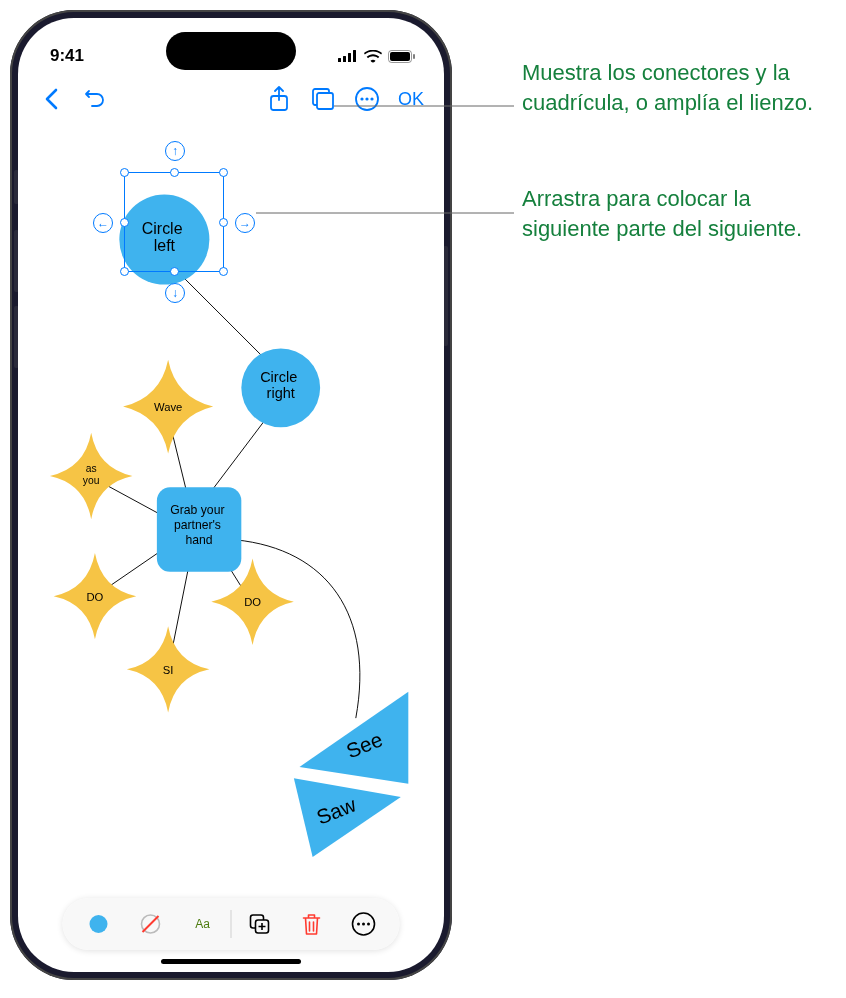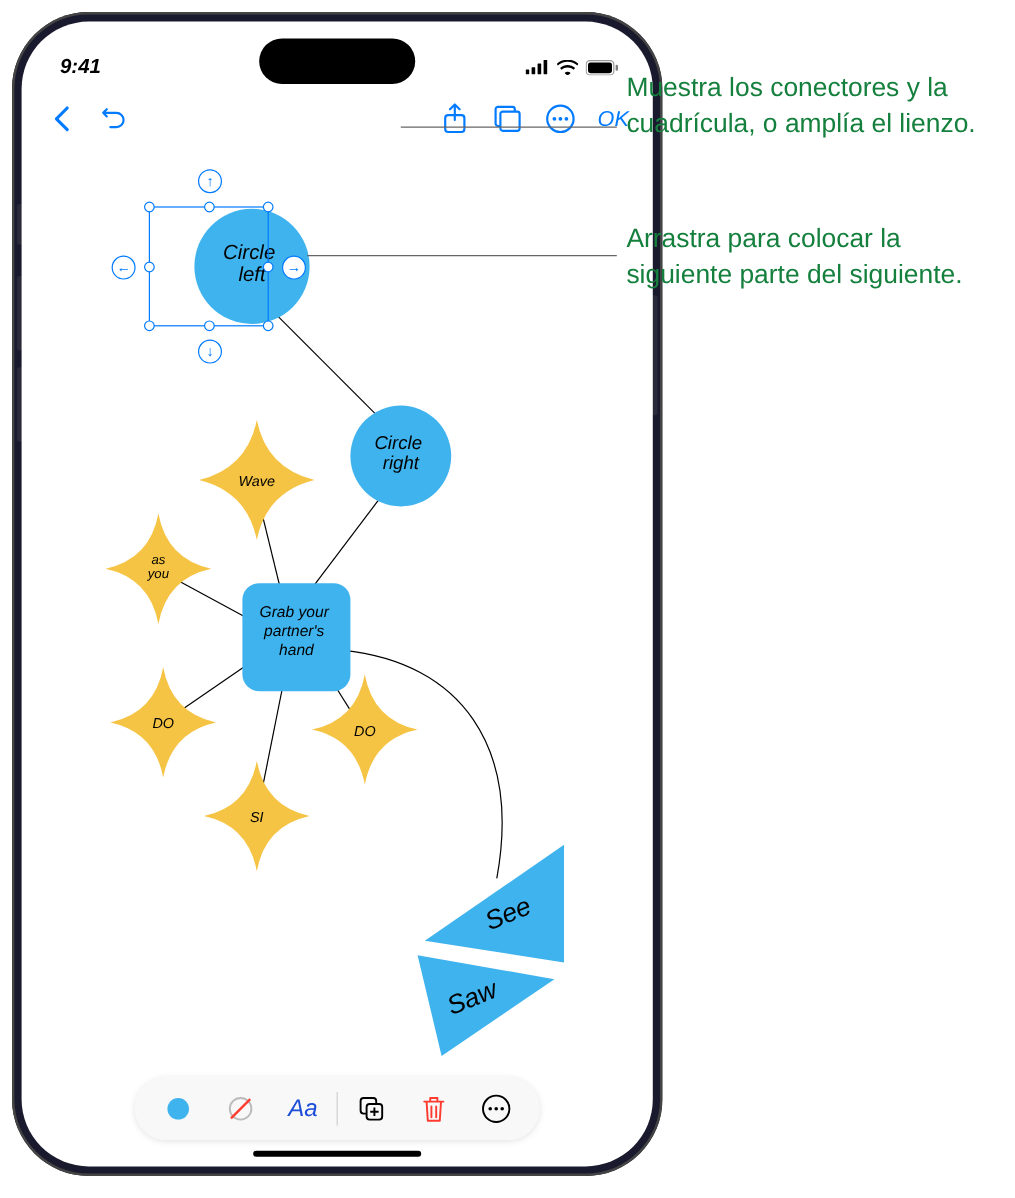--- a/index.html
+++ b/index.html
@@ -7,27 +7,26 @@
     font-family: -apple-system, BlinkMacSystemFont, "Helvetica Neue", Arial, sans-serif;
     background: #fff;
     width: 846px;
     height: 998px;
     position: relative;
   }
   .phone-frame {
     position: absolute;
     left: 10px;
     top: 10px;
-    width: 542px;
+    width: 442px;
     height: 970px;
     background: #1a1a2e;
     border-radius: 64px;
     padding: 8px;
     box-shadow: inset 0 0 0 2px #444;
-    font-style: italic;
   }
   .screen {
     width: 100%;
     height: 100%;
     background: #fff;
     border-radius: 56px;
     position: relative;
     overflow: hidden;
   }
   .notch {
@@ -91,22 +90,22 @@
     border-radius: 28px;
     padding: 6px 12px;
     box-shadow: 0 1px 6px rgba(0,0,0,0.12);
   }
   .bt-btn {
     width: 48px;
     height: 40px;
     display: flex;
     align-items: center;
     justify-content: center;
-    color: #1d4ed8;
-    font-size: 20px;
+    color: #4d7c0f;
+    font-size: 12px;
   }
   .bt-sep { width: 1px; height: 28px; background: #d0d0d0; }
   .home-indicator {
     position: absolute;
     bottom: 8px;
     left: 50%;
     transform: translateX(-50%);
     width: 140px;
     height: 5px;
     background: #000;

